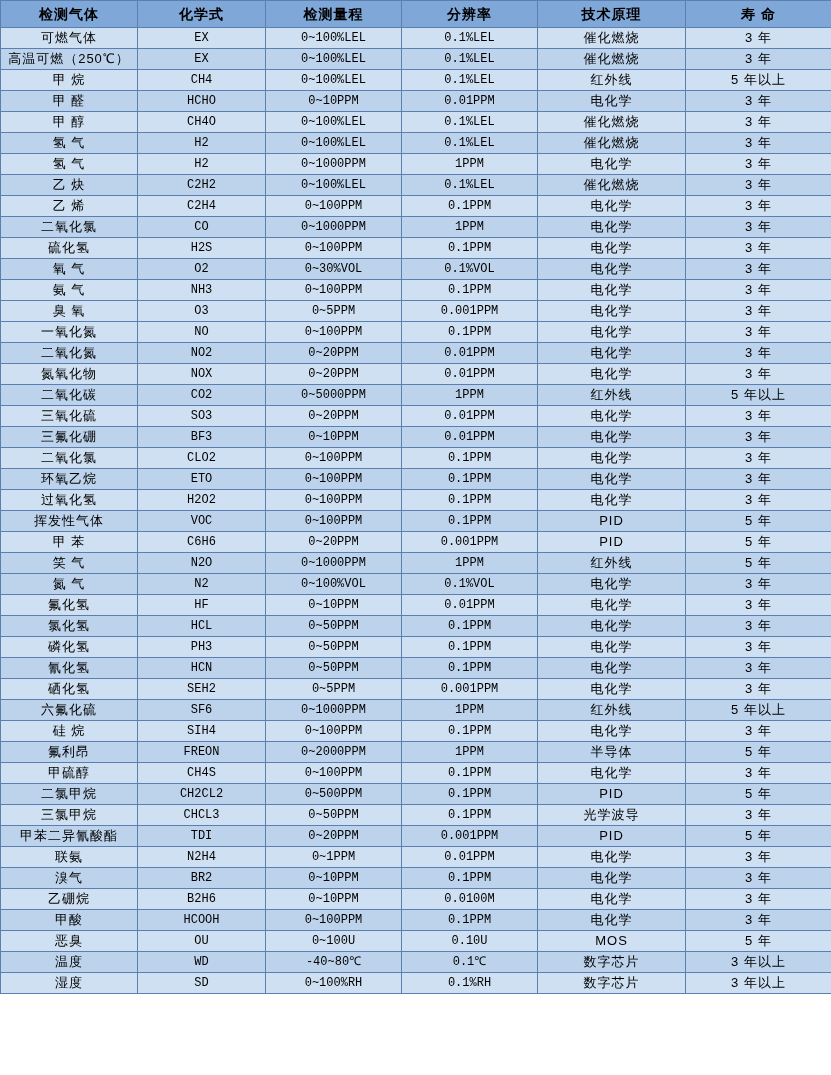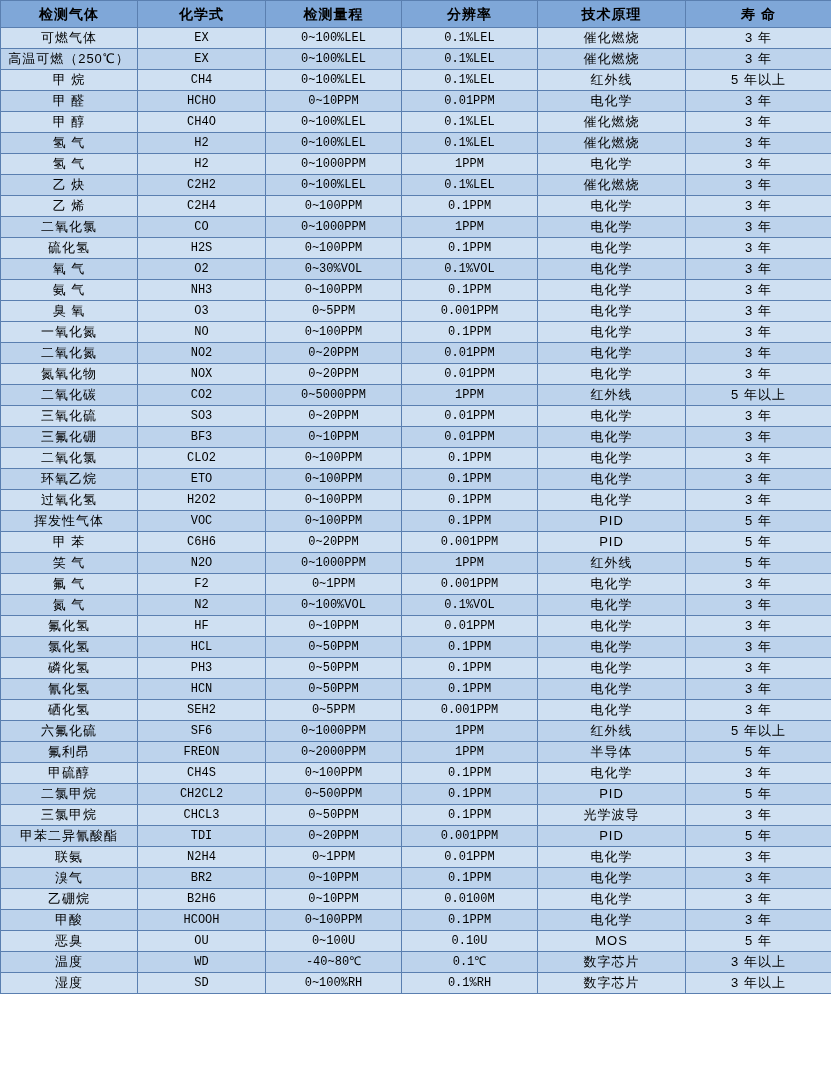--- a/index.html
+++ b/index.html
@@ -288,28 +288,20 @@
         <td class="col-life">5 年</td>
       </tr>
       <tr class="even">
         <td class="col-name">笑 气</td>
         <td class="col-formula">N2O</td>
         <td class="col-range">0~1000PPM</td>
         <td class="col-res">1PPM</td>
         <td class="col-principle">红外线</td>
         <td class="col-life">5 年</td>
       </tr>
-      <tr class="odd">
-        <td class="col-name">氟 气</td>
-        <td class="col-formula">F2</td>
-        <td class="col-range">0~1PPM</td>
-        <td class="col-res">0.001PPM</td>
-        <td class="col-principle">电化学</td>
-        <td class="col-life">3 年</td>
-      </tr>
       <tr class="even">
         <td class="col-name">氮 气</td>
         <td class="col-formula">N2</td>
         <td class="col-range">0~100%VOL</td>
         <td class="col-res">0.1%VOL</td>
         <td class="col-principle">电化学</td>
         <td class="col-life">3 年</td>
       </tr>
       <tr class="odd">
         <td class="col-name">氟化氢</td>
@@ -351,20 +343,28 @@
         <td class="col-principle">电化学</td>
         <td class="col-life">3 年</td>
       </tr>
       <tr class="even">
         <td class="col-name">六氟化硫</td>
         <td class="col-formula">SF6</td>
         <td class="col-range">0~1000PPM</td>
         <td class="col-res">1PPM</td>
         <td class="col-principle">红外线</td>
         <td class="col-life">5 年以上</td>
+      </tr>
+      <tr class="odd">
+        <td class="col-name">硅 烷</td>
+        <td class="col-formula">SIH4</td>
+        <td class="col-range">0~100PPM</td>
+        <td class="col-res">0.1PPM</td>
+        <td class="col-principle">电化学</td>
+        <td class="col-life">3 年</td>
       </tr>
       <tr class="even">
         <td class="col-name">氟利昂</td>
         <td class="col-formula">FREON</td>
         <td class="col-range">0~2000PPM</td>
         <td class="col-res">1PPM</td>
         <td class="col-principle">半导体</td>
         <td class="col-life">5 年</td>
       </tr>
       <tr class="odd">

